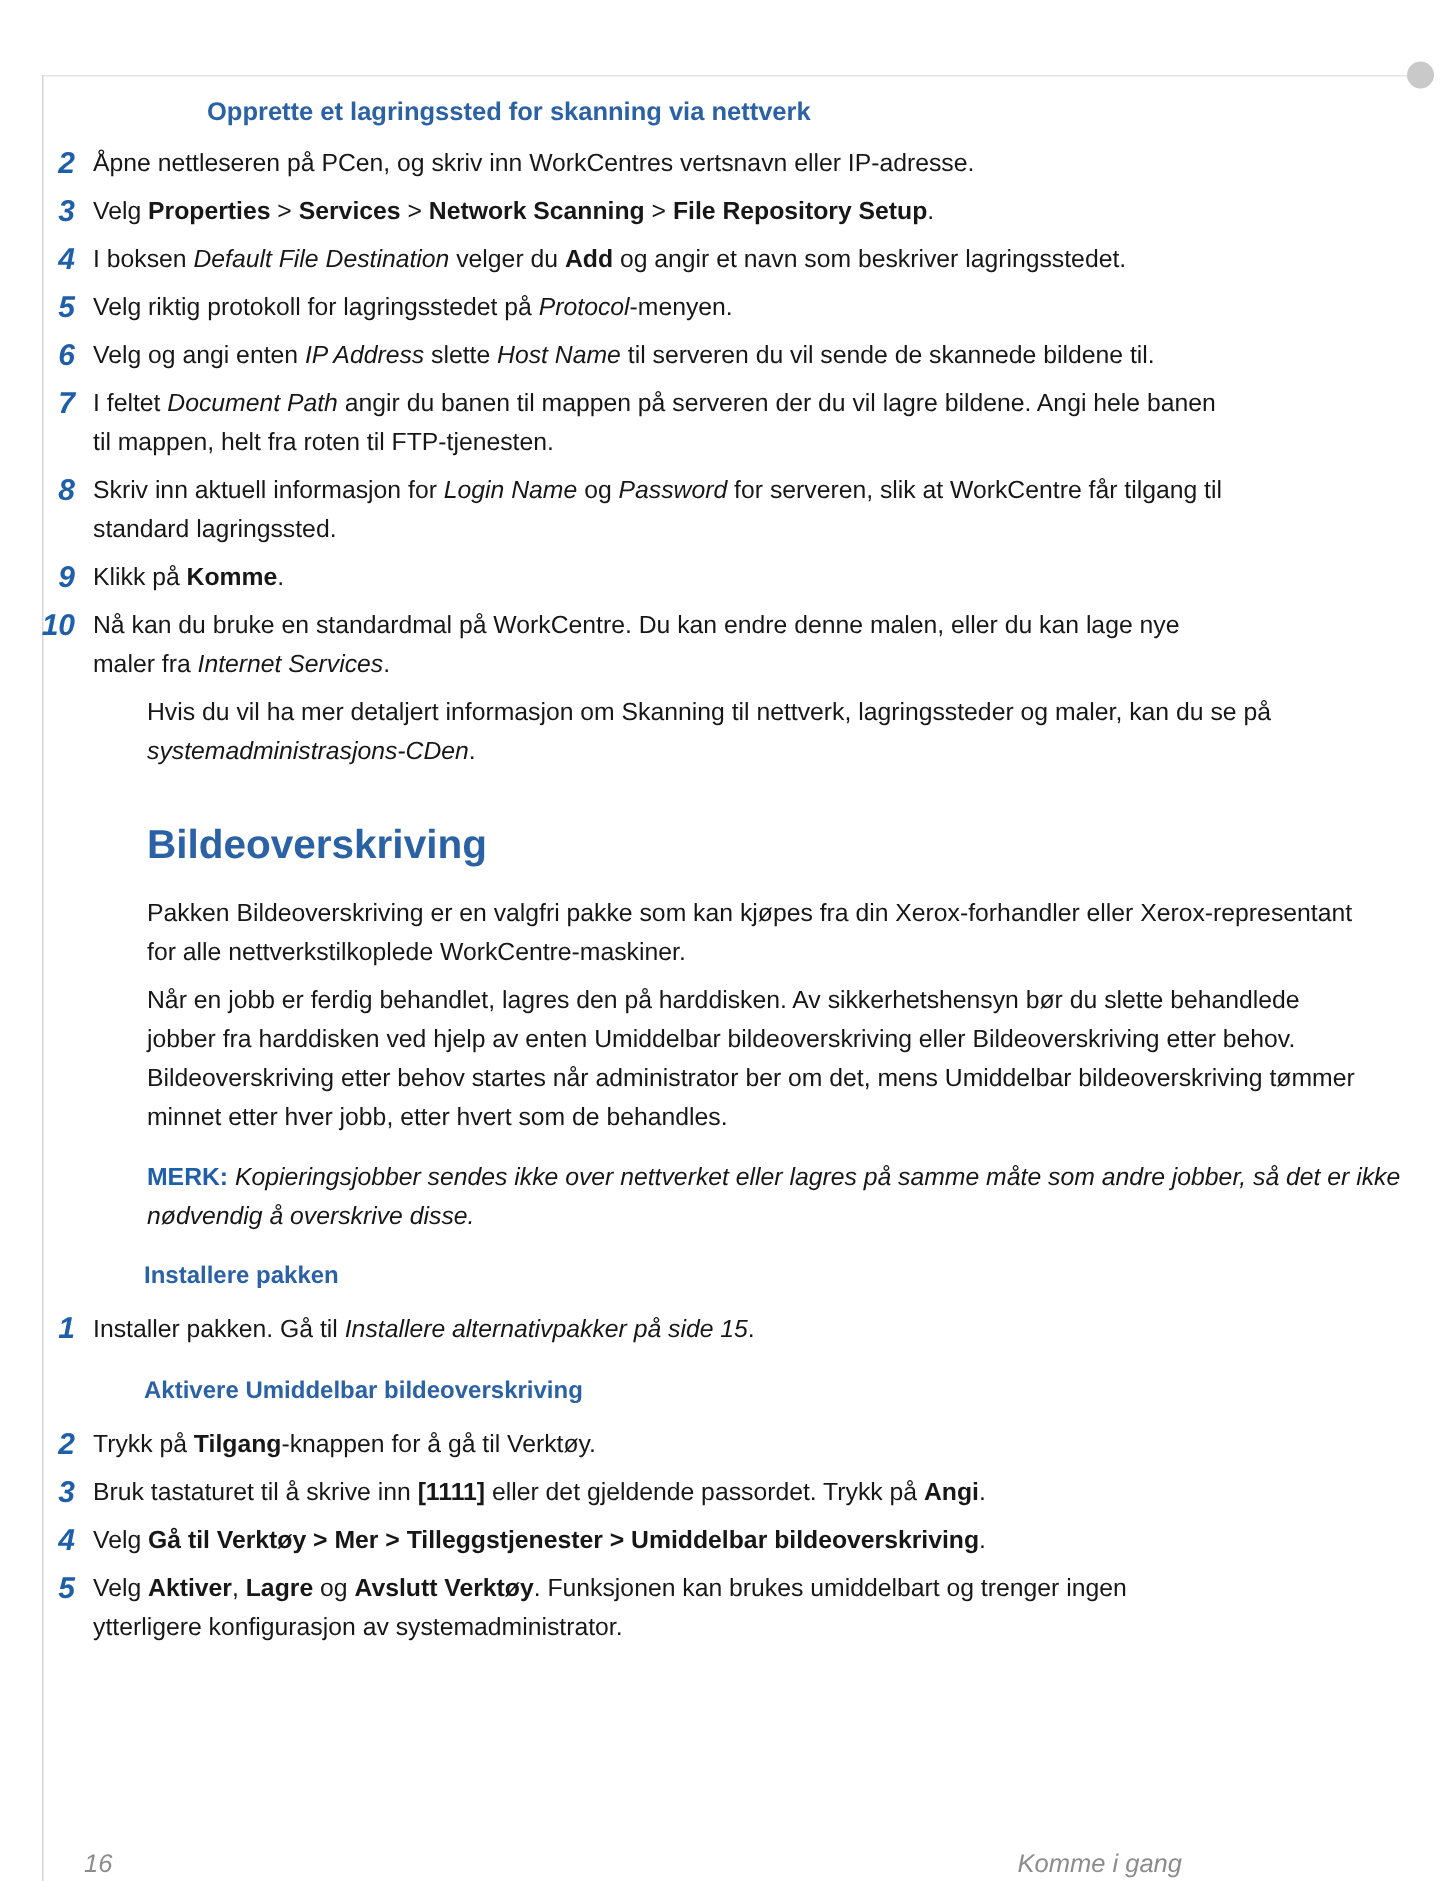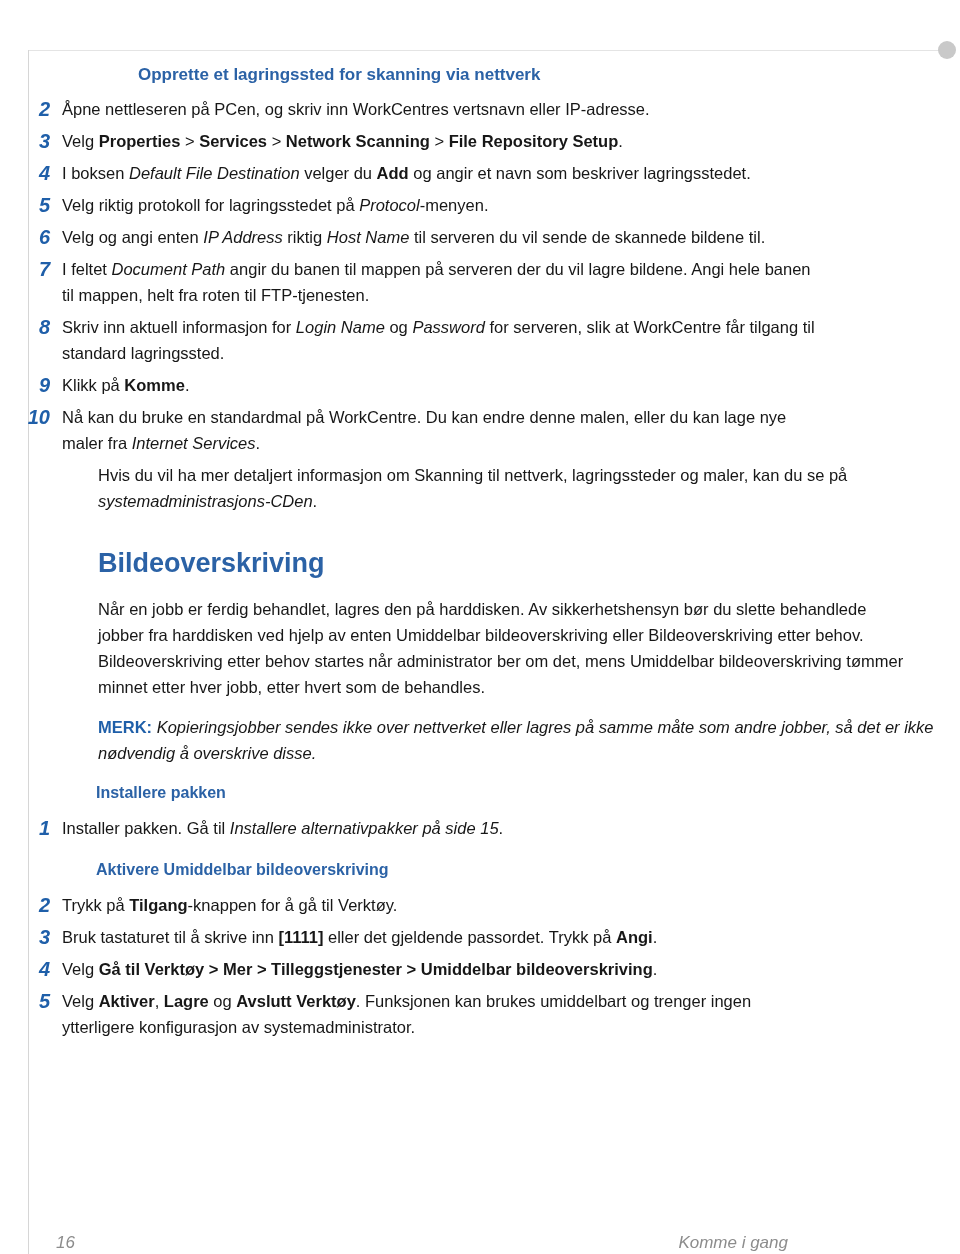--- a/index.html
+++ b/index.html
@@ -203,21 +203,21 @@
         <div class="step">
           <div class="step-num">4</div>
           <div class="step-body"><span>I boksen </span><span class="i">Default File Destination</span><span> velger du </span><span class="b">Add</span><span> og angir et navn som beskriver lagringsstedet.</span></div>
         </div>
         <div class="step">
           <div class="step-num">5</div>
           <div class="step-body"><span>Velg riktig protokoll for lagringsstedet på </span><span class="i">Protocol</span><span>-menyen.</span></div>
         </div>
         <div class="step">
           <div class="step-num">6</div>
-          <div class="step-body"><span>Velg og angi enten </span><span class="i">IP Address</span><span> riktig </span><span class="i">Host Name</span><span> til serveren du vil sende de skannede bildene til.</span></div>
+          <div class="step-body"><span>Velg og angi enten </span><span class="i">IP Address</span><span> slette </span><span class="i">Host Name</span><span> til serveren du vil sende de skannede bildene til.</span></div>
         </div>
         <div class="step">
           <div class="step-num">7</div>
           <div class="step-body"><span>I feltet </span><span class="i">Document Path</span><span> angir du banen til mappen på serveren der du vil lagre bildene. Angi hele banen til mappen, helt fra roten til FTP-tjenesten.</span></div>
         </div>
         <div class="step">
           <div class="step-num">8</div>
           <div class="step-body"><span>Skriv inn aktuell informasjon for </span><span class="i">Login Name</span><span> og </span><span class="i">Password</span><span> for serveren, slik at WorkCentre får tilgang til standard lagringssted.</span></div>
         </div>
         <div class="step">
@@ -232,20 +232,21 @@
 
     <div class="para" id="closing-paragraph"><span>Hvis du vil ha mer detaljert informasjon om Skanning til nettverk, lagringssteder og maler, kan du se på </span><span class="i">systemadministrasjons-CDen</span><span>.</span></div>
 
     <div class="sp-26"></div>
 
     <div class="h-main">Bildeoverskriving</div>
 
     <div class="sp-16"></div>
 
     <div id="overwrite-paragraphs">
+        <div class="para"><span>Pakken Bildeoverskriving er en valgfri pakke som kan kjøpes fra din Xerox-forhandler eller Xerox-representant for alle nettverkstilkoplede WorkCentre-maskiner.</span></div>
         <div class="para"><span>Når en jobb er ferdig behandlet, lagres den på harddisken. Av sikkerhetshensyn bør du slette behandlede jobber fra harddisken ved hjelp av enten Umiddelbar bildeoverskriving eller Bildeoverskriving etter behov. Bildeoverskriving etter behov startes når administrator ber om det, mens Umiddelbar bildeoverskriving tømmer minnet etter hver jobb, etter hvert som de behandles.</span></div>
       </div>
 
     <div class="sp-8"></div>
 
     <div class="para-note" id="note-paragraph"><span class="note-label">MERK:</span><span> Kopieringsjobber sendes ikke over nettverket eller lagres på samme måte som andre jobber, så det er ikke nødvendig å overskrive disse.</span></div>
 
     <div class="sp-16"></div>
 
     <div class="h-minor">Installere pakken</div>

